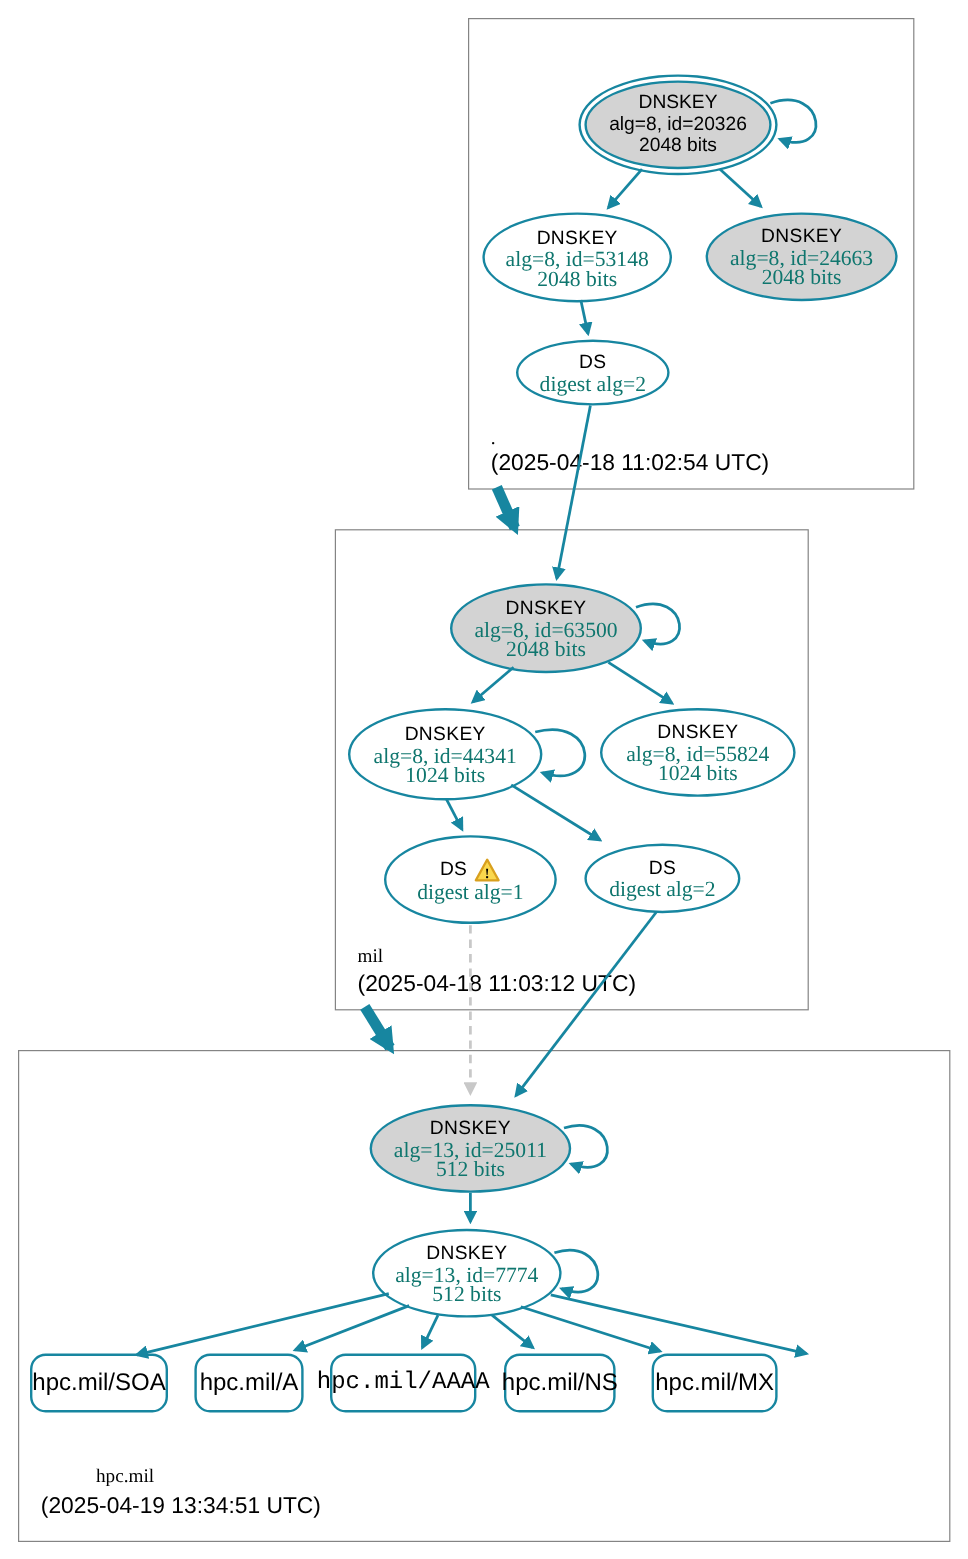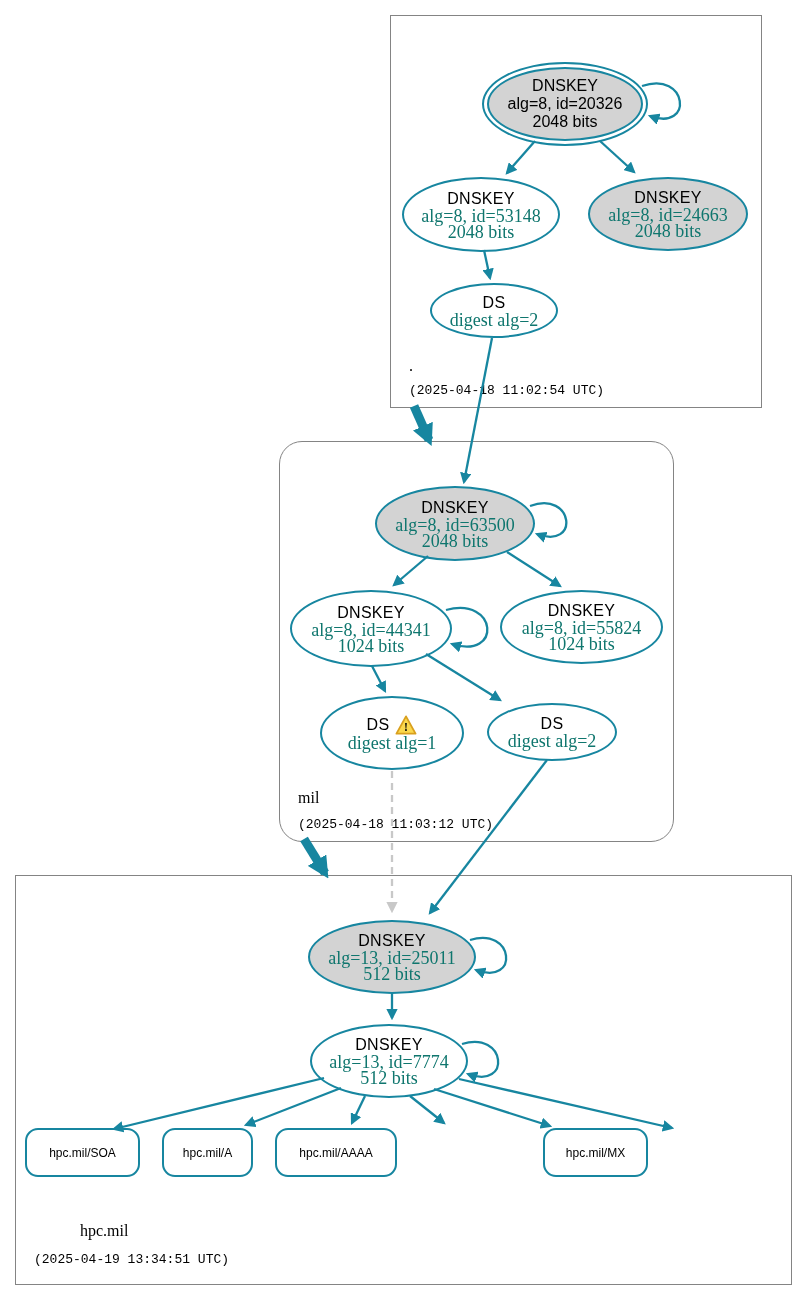--- a/index.html
+++ b/index.html
@@ -10,58 +10,58 @@
     --warnfill:#fbd84d;
     --warnborder:#d9a01e;
   }
   *{margin:0;padding:0;box-sizing:border-box;}
   body{background:#ffffff;font-family:"Liberation Sans",sans-serif;}
   .canvas{position:relative;width:807px;height:1299px;background:#ffffff;overflow:hidden;}
 
   .zone-box{position:absolute;border:1px solid var(--boxborder);background:#ffffff;}
   .zone-label{position:absolute;left:18px;font-family:"Liberation Serif","DejaVu Serif",serif;
               font-size:16px;color:#000;}
-  .zone-ts{position:absolute;left:18px;font-family:Liberation Mono, monospace;
-           font-size:13px;color:#000;white-space:nowrap;}
+  .zone-ts{position:absolute;left:18px;font-family:Liberation Sans, sans-serif;
+           font-size:19px;color:#000;white-space:nowrap;}
 
   .node{position:absolute;display:flex;flex-direction:column;align-items:center;justify-content:center;
         text-align:center;background:#fff;border:2.5px solid var(--edge);border-radius:50%;z-index:2;}
   .node.gray{background:var(--grayfill);}
   .node .t{font-size:16px;color:#000;line-height:18px;letter-spacing:.3px;}
   .node .d{font-family:"Liberation Serif","DejaVu Serif",serif;font-size:18px;line-height:16px;color:#0f766e;}
   .trow{display:flex;align-items:center;gap:6px;justify-content:center;}
 
   .ksk-outer{position:absolute;border:2.5px solid var(--edge);border-radius:50%;background:#fff;z-index:2;}
   .ksk-inner{position:absolute;left:3px;top:3px;right:3px;bottom:3px;border:2.5px solid var(--edge);
              border-radius:50%;background:var(--grayfill);display:flex;flex-direction:column;
              align-items:center;justify-content:center;text-align:center;}
 
   .rrset{position:absolute;border:2.5px solid var(--edge);border-radius:13px;background:#fff;
-         display:flex;align-items:center;justify-content:center;font-size:12px;color:#000;z-index:2;}
+         display:flex;align-items:center;justify-content:center;font-size:20px;color:#000;z-index:2;}
 
   svg.edges{position:absolute;left:0;top:0;z-index:3;pointer-events:none;}
   .e{stroke:var(--edge);stroke-width:2.3;fill:none;}
   .e-thick{stroke:var(--edge);stroke-width:9;fill:none;}
   .e-dashed{stroke:var(--dashed);stroke-width:2.3;stroke-dasharray:7 5;fill:none;}
   .mh{fill:var(--edge);}
   .mg{fill:var(--dashed);}
 
   .warn-icon{width:22px;height:20px;display:inline-block;}
 </style>
 </head>
 <body>
 
 <div class="canvas">
 
   <div class="zone-box" style="left:390px;top:15px;width:372px;height:393px;">
     <div class="zone-label" style="bottom:32px;">.</div>
     <div class="zone-ts" style="bottom:9px;">(2025-04-18 11:02:54 UTC)</div>
   </div>
 
-  <div class="zone-box" style="left:279px;top:441px;width:395px;height:401px;border-radius:23px;">
+  <div class="zone-box" style="left:279px;top:441px;width:395px;height:401px;">
     <div class="zone-label" style="bottom:34px;">mil</div>
     <div class="zone-ts" style="bottom:9px;">(2025-04-18 11:03:12 UTC)</div>
   </div>
 
   <div class="zone-box" style="left:15px;top:875px;width:777px;height:410px;">
     <div class="zone-label" style="bottom:44px;margin-left:46px;">hpc.mil</div>
     <div class="zone-ts" style="bottom:17px;">(2025-04-19 13:34:51 UTC)</div>
   </div>
 
   <div class="ksk-outer" style="left:482px;top:62px;width:166px;height:84px;">
@@ -134,22 +134,25 @@
     <div class="d">alg=13, id=7774</div>
     <div class="d">512 bits</div>
   </div>
 
   <div class="rrset" style="left:25px;top:1128px;width:115px;height:49px;">
     <span>hpc.mil/SOA</span>
   </div>
   <div class="rrset" style="left:162px;top:1128px;width:91px;height:49px;text-align:right;">
     <span>hpc.mil/A</span>
   </div>
-  <div class="rrset" style="left:275px;top:1128px;width:122px;height:49px;">
+  <div class="rrset" style="left:275px;top:1128px;width:122px;height:49px;font-family:Liberation Mono, monospace;">
     <span>hpc.mil/AAAA</span>
+  </div>
+  <div class="rrset" style="left:420px;top:1128px;width:93px;height:49px;">
+    <span>hpc.mil/NS</span>
   </div>
   <div class="rrset" style="left:543px;top:1128px;width:105px;height:49px;text-align:right;">
     <span>hpc.mil/MX</span>
   </div>
 
   <svg class="edges" width="807" height="1299" viewBox="0 0 807 1299">
     <defs>
       <marker id="ah" viewBox="0 0 10 10" refX="8" refY="5" markerWidth="5" markerHeight="5" orient="auto">
         <path class="mh" d="M0,0 L10,5 L0,10 z"></path>
       </marker>

